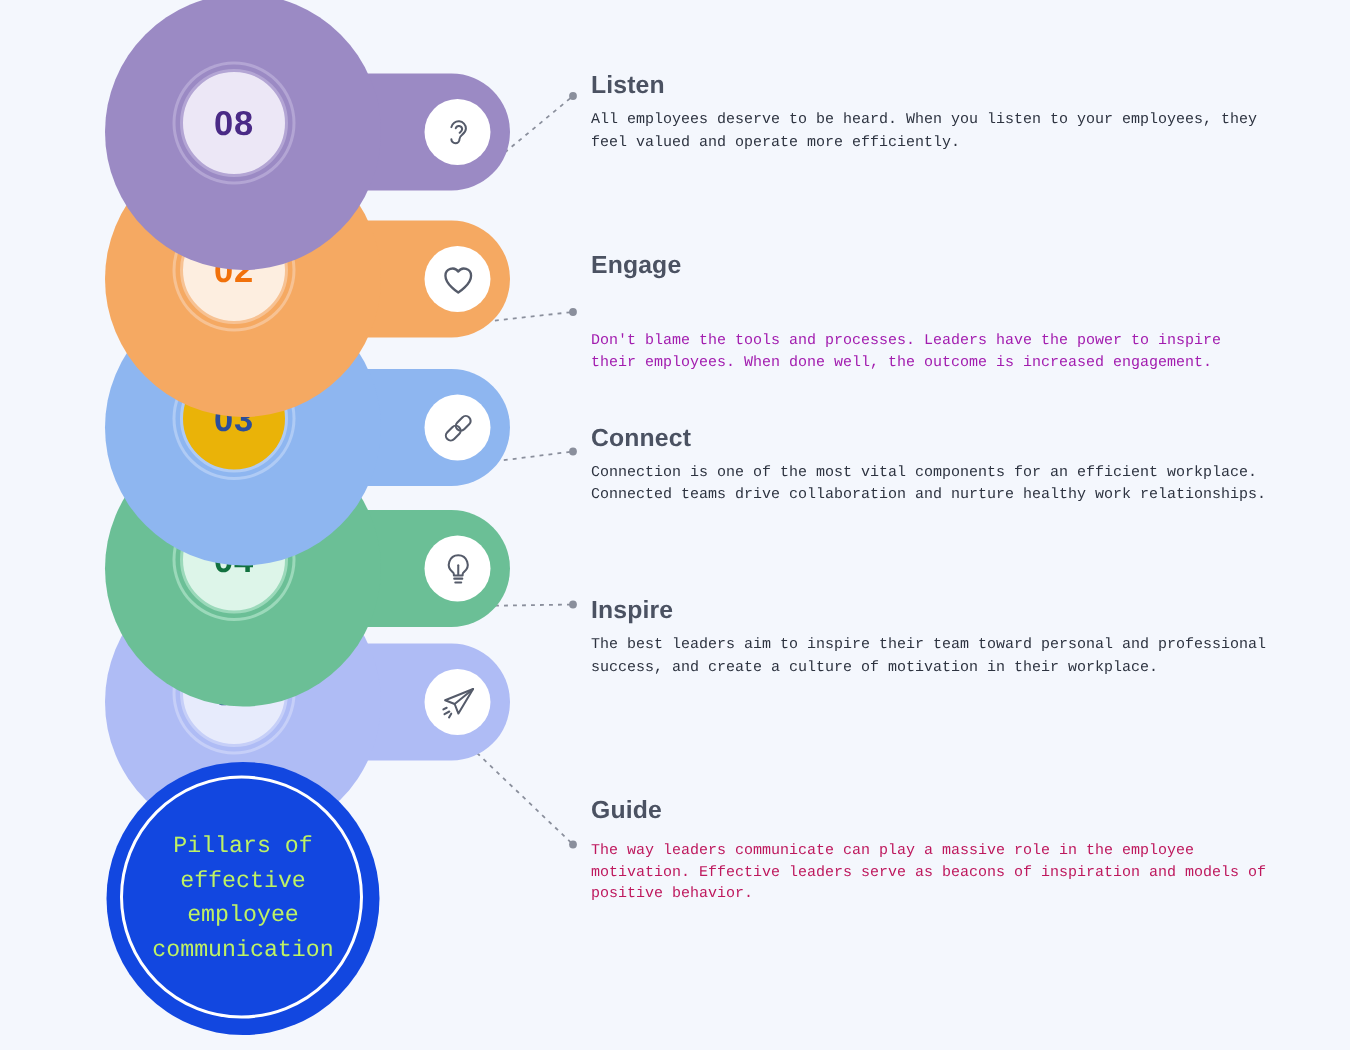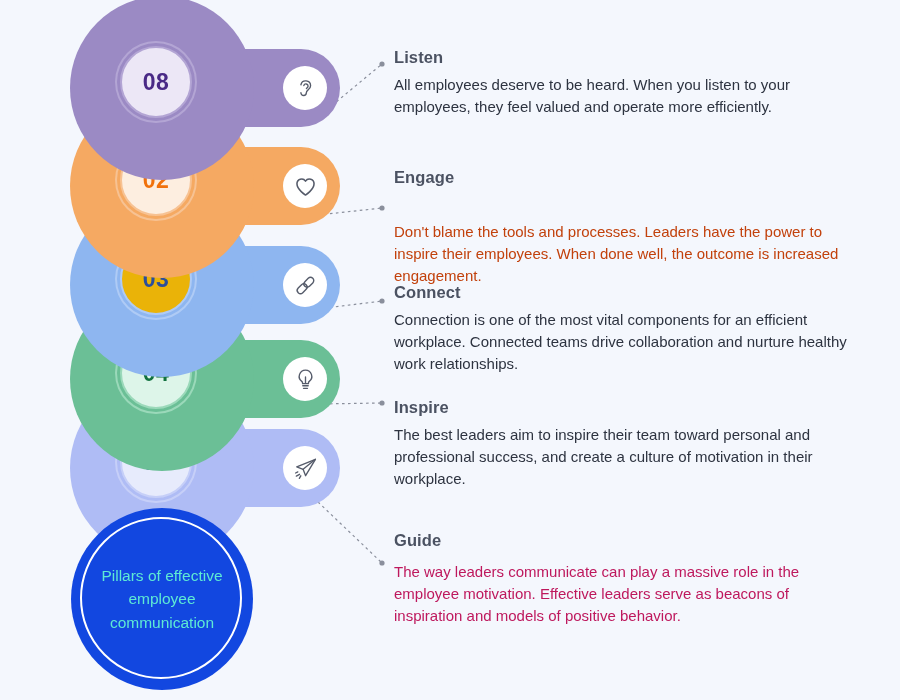--- a/index.html
+++ b/index.html
@@ -86,45 +86,47 @@
   .hub-ring {
     position: absolute;
     left: 9px; top: 9px;
     width: 162px; height: 162px;
     border-radius: 50%;
     border: 2px solid #ffffff;
     box-sizing: border-box;
   }
   .hub-text {
     position: relative;
-    color: #5eead4;
+    color: #bef264;
     font-size: 15.5px;
     line-height: 1.5;
     text-align: center;
     width: 140px;
     z-index: 2;
+    font-family: Liberation Mono, monospace;
   }
 
   
   .connectors { position: absolute; left: 0; top: 0; width: 900px; height: 700px; }
 
   
   .entry { position: absolute; left: 394px; width: 456px; }
   .entry h3 {
     margin: 0 0 7px 0;
     font-size: 16.5px;
     font-weight: bold;
     color: #4b5262;
     letter-spacing: .1px;
   }
   .entry p {
     margin: 0;
-    font-size: 15px;
+    font-size: 10px;
     line-height: 1.47;
     color: #2d3340;
+    font-family: Liberation Mono, monospace;
   }
 </style>
 </head>
 <body style="background: rgb(244, 247, 253);">
 
 <div id="infographic">
 
   <div class="stack">
 
     <div class="node" id="node-5" style="top:376px; z-index:5">
@@ -221,21 +223,21 @@
     </g>
   </svg>
 
   <div class="entry" style="top:48px">
     <h3 style="color: rgb(75, 82, 98);">Listen</h3>
     <p style="color: rgb(45, 51, 64);">All employees deserve to be heard. When you listen to your employees, they feel valued and operate more efficiently.</p>
   </div>
 
   <div class="entry" style="top:168px">
     <h3 style="color: rgb(75, 82, 98);">Engage</h3>
-    <p style="color: #c2410c; margin-top: 34px;">Don't blame the tools and processes. Leaders have the power to inspire their employees. When done well, the outcome is increased engagement.</p>
+    <p style="color: #a21caf; margin-top: 34px;">Don't blame the tools and processes. Leaders have the power to inspire their employees. When done well, the outcome is increased engagement.</p>
   </div>
 
   <div class="entry" style="top:283px">
     <h3 style="color: rgb(75, 82, 98);">Connect</h3>
     <p style="color: rgb(45, 51, 64);">Connection is one of the most vital components for an efficient workplace. Connected teams drive collaboration and nurture healthy work relationships.</p>
   </div>
 
   <div class="entry" style="top:398px">
     <h3 style="color: rgb(75, 82, 98);">Inspire</h3>
     <p style="color: rgb(45, 51, 64);">The best leaders aim to inspire their team toward personal and professional success, and create a culture of motivation in their workplace.</p>

